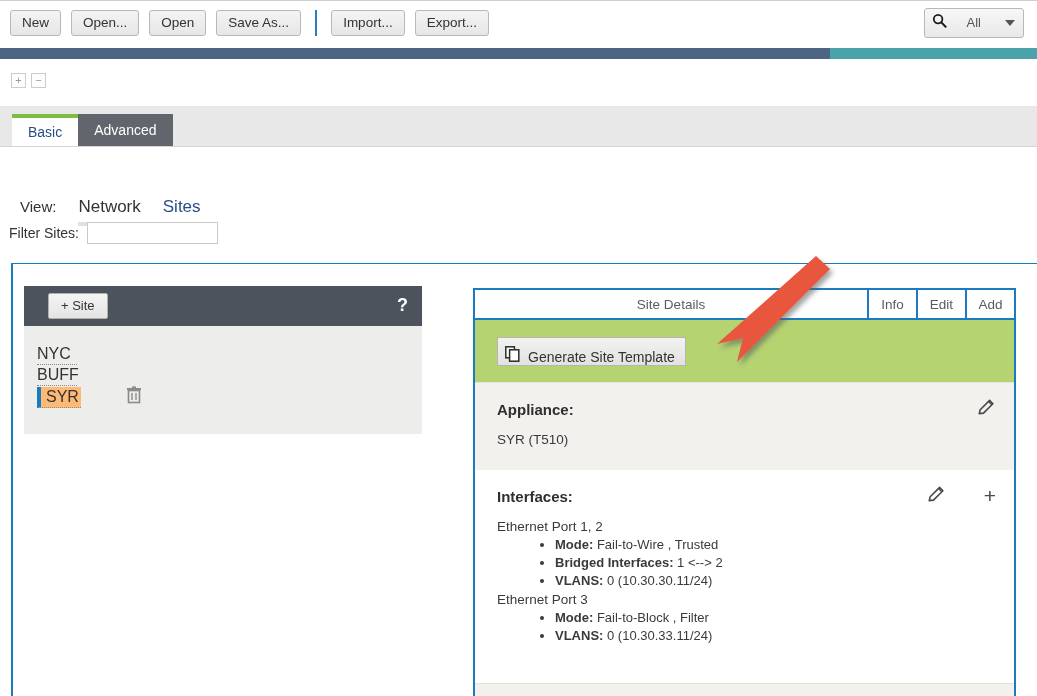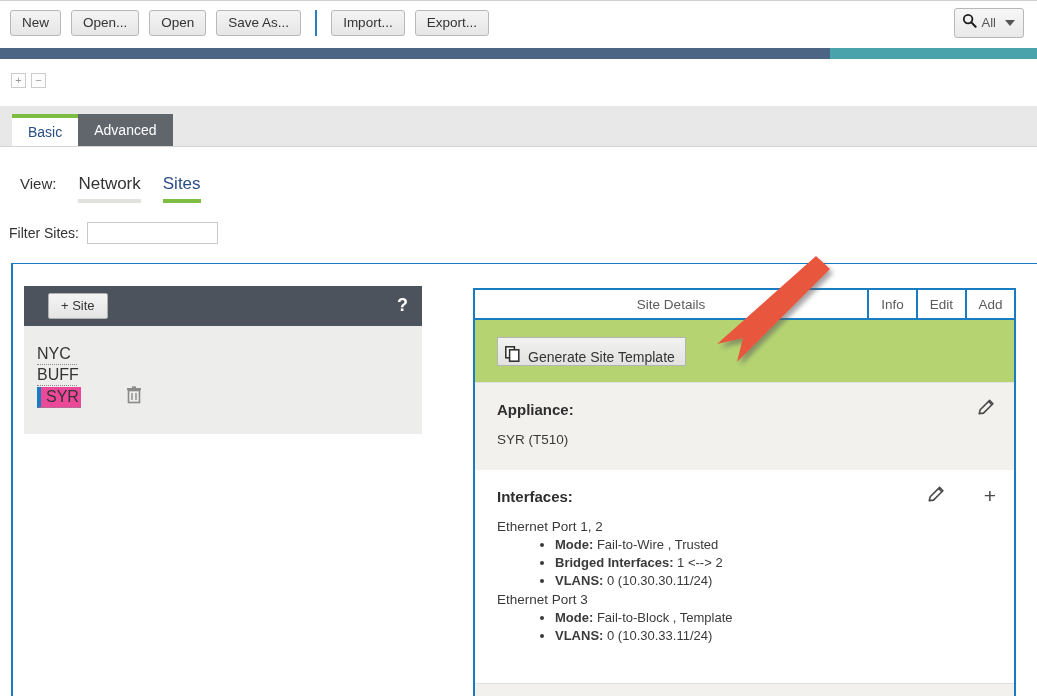--- a/index.html
+++ b/index.html
@@ -42,21 +42,21 @@
     background: #2a7fc0;
   }
   .tb-spacer { flex: 1 1 auto; }
   .search-btn {
     height: 28px;
     margin-right: 13px;
     padding: 0 8px 0 7px;
     background: linear-gradient(#f7f7f7, #e9e9e9);
     border: 1px solid #b8b8b8;
     border-radius: 3px;
-    display: flex; align-items: center; gap: 5px;
+    display: flex; align-items: center; gap: 20px;
     cursor: pointer;
   }
   .search-btn .lbl { font-size: 13px; color: #555; }
   .caret-dn {
     width: 0; height: 0;
     border-left: 5px solid transparent;
     border-right: 5px solid transparent;
     border-top: 6px solid #555;
     margin-left: 4px;
   }
@@ -118,20 +118,21 @@
   
   .viewrow {
     position: absolute; left: 20px; top: 174px;
     display: flex; align-items: baseline; gap: 22px;
   }
   .view-label { font-size: 15px; color: #333; }
   .view-opt {
     font-size: 17px;
     padding-bottom: 5px;
     cursor: pointer;
+    margin-top: 23px;
   }
   .view-opt.network { color: #333; border-bottom: 4px solid #e2e2dc; }
   .view-opt.sites   { color: #2b4d86; border-bottom: 4px solid #7dbd42; }
 
   
   .filterrow {
     position: absolute; left: 9px; top: 222px;
     display: flex; align-items: center; gap: 8px;
   }
   .filter-label { font-size: 14px; color: #333; }
@@ -190,21 +191,21 @@
     display: flex; align-items: center;
     height: 21px;
     font-size: 16px;
     color: #333;
     border-bottom: 1px dotted #8a8a8a;
     width: 40px;
     box-sizing: border-box;
     cursor: pointer;
   }
   .site-item.sel {
-    background: #ec4899;
+    background: #fdba74;
     border-left: 4px solid #1a7cc0;
     padding-left: 5px;
     width: 44px;
   }
   .site-row { display: flex; align-items: center; }
   .trash-icon { margin-left: 45px; cursor: pointer; }
 
   
   .details-panel {
     position: absolute; left: 460px; top: 24px;
@@ -417,21 +418,21 @@
           <li>
             <b>VLANS:</b>
             <span>0 (10.30.30.11/24)</span>
           </li>
         </ul>
 
         <div class="sec-sub">Ethernet Port 3</div>
         <ul class="bullets">
           <li>
             <b>Mode:</b>
-            <span>Fail-to-Block , Template</span>
+            <span>Fail-to-Block , Filter</span>
           </li>
           <li>
             <b>VLANS:</b>
             <span>0 (10.30.33.11/24)</span>
           </li>
         </ul>
 
         <div class="sec-icons">
           <span>
             <svg width="20" height="20" viewBox="0 0 20 20">

